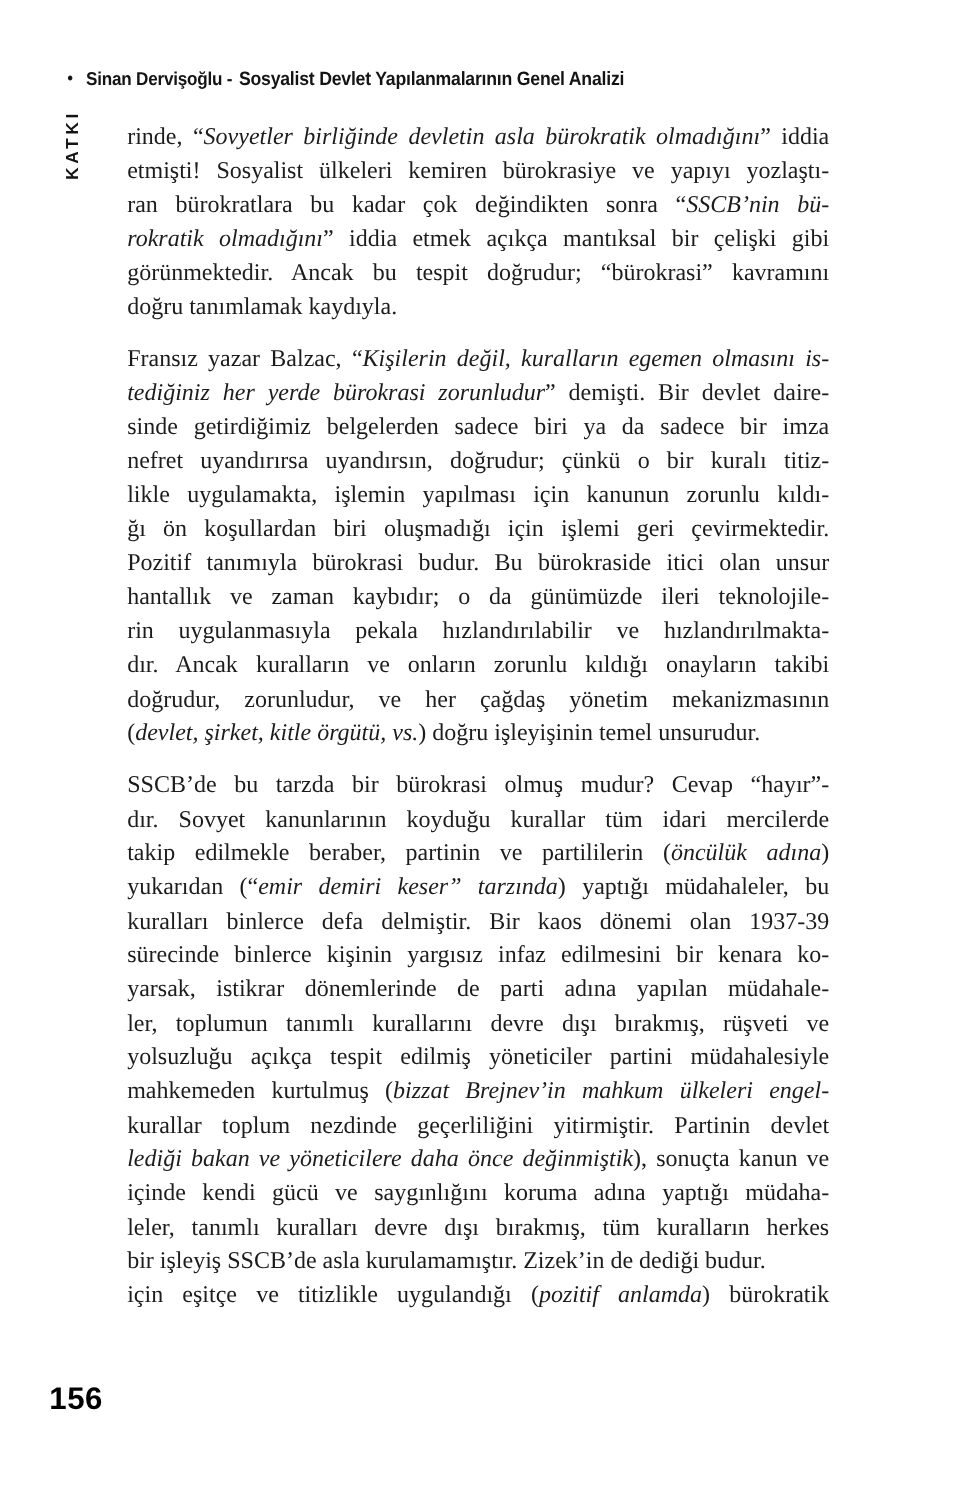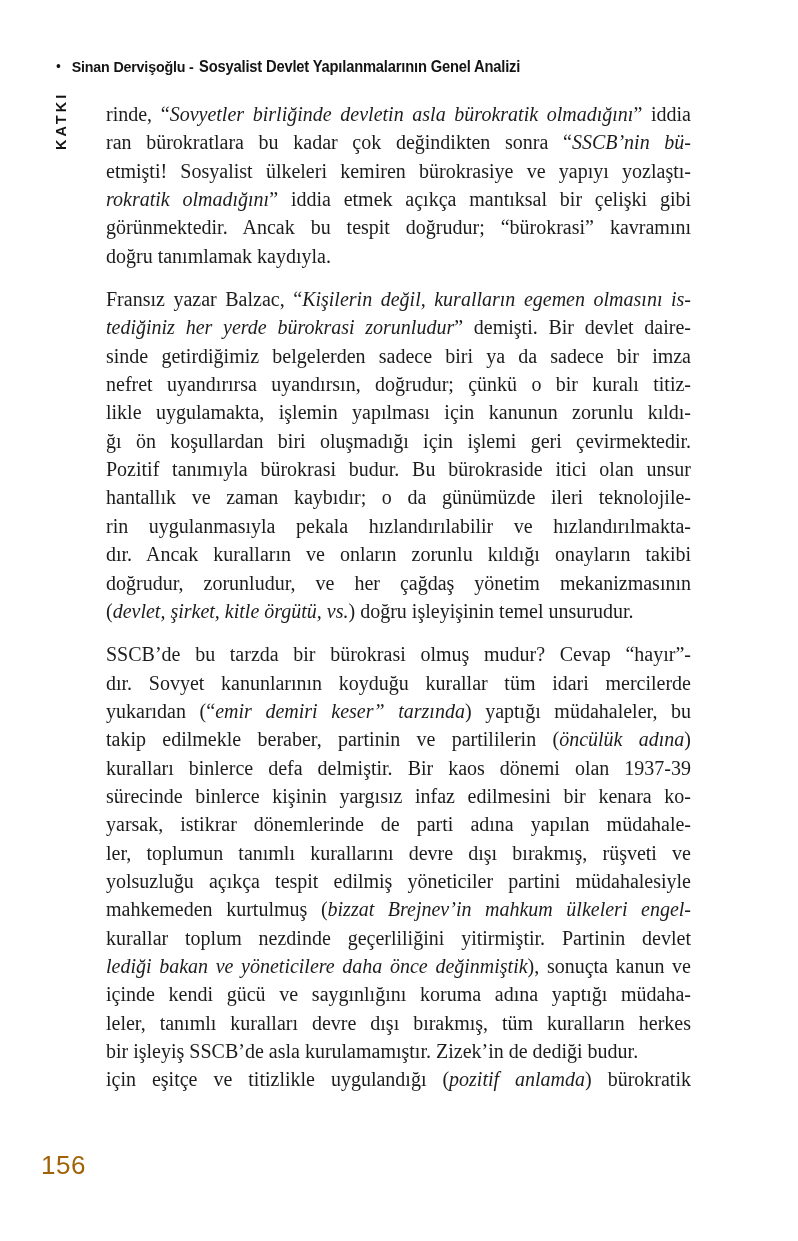--- a/index.html
+++ b/index.html
@@ -81,43 +81,43 @@
   }
   .line i { }
 
   
   .pageno {
     position: absolute;
     left: 41px;
     top: 1150px;
     font-family: "Liberation Sans", sans-serif;
     font-size: 26px;
-    font-weight: 400;
+    font-weight: 700;
     letter-spacing: 0.5px;
-    color: #a16207;
+    color: #000000;
   }
 </style>
 </head>
 <body>
 
 <div class="page">
 
   <div class="header">
     <span class="bullet">•</span>
     <span class="author">Sinan Dervişoğlu -</span>
     <span class="title">Sosyalist Devlet Yapılanmalarının Genel Analizi</span>
   </div>
 
   <div class="side-label">KATKI</div>
 
   <div class="body-col" id="body-col">
       <div class="para">
         <div class="line">rinde, “<i>Sovyetler birliğinde devletin asla bürokratik olmadığını</i>” iddia</div>
+        <div class="line">etmişti! Sosyalist ülkeleri kemiren bürokrasiye ve yapıyı yozlaştı-</div>
         <div class="line">ran bürokratlara bu kadar çok değindikten sonra “<i>SSCB’nin bü-</i></div>
-        <div class="line">etmişti! Sosyalist ülkeleri kemiren bürokrasiye ve yapıyı yozlaştı-</div>
         <div class="line"><i>rokratik olmadığını</i>” iddia etmek açıkça mantıksal bir çelişki gibi</div>
         <div class="line">görünmektedir. Ancak bu tespit doğrudur; “bürokrasi” kavramını</div>
         <div class="line last">doğru tanımlamak kaydıyla.</div>
       </div>
       <div class="para">
         <div class="line">Fransız yazar Balzac, “<i>Kişilerin değil, kuralların egemen olmasını is-</i></div>
         <div class="line"><i>tediğiniz her yerde bürokrasi zorunludur</i>” demişti. Bir devlet daire-</div>
         <div class="line">sinde getirdiğimiz belgelerden sadece biri ya da sadece bir imza</div>
         <div class="line">nefret uyandırırsa uyandırsın, doğrudur; çünkü o bir kuralı titiz-</div>
         <div class="line">likle uygulamakta, işlemin yapılması için kanunun zorunlu kıldı-</div>
@@ -125,22 +125,22 @@
         <div class="line">Pozitif tanımıyla bürokrasi budur. Bu bürokraside itici olan unsur</div>
         <div class="line">hantallık ve zaman kaybıdır; o da günümüzde ileri teknolojile-</div>
         <div class="line">rin uygulanmasıyla pekala hızlandırılabilir ve hızlandırılmakta-</div>
         <div class="line">dır. Ancak kuralların ve onların zorunlu kıldığı onayların takibi</div>
         <div class="line">doğrudur, zorunludur, ve her çağdaş yönetim mekanizmasının</div>
         <div class="line last">(<i>devlet, şirket, kitle örgütü, vs.</i>) doğru işleyişinin temel unsurudur.</div>
       </div>
       <div class="para">
         <div class="line">SSCB’de bu tarzda bir bürokrasi olmuş mudur? Cevap “hayır”-</div>
         <div class="line">dır. Sovyet kanunlarının koyduğu kurallar tüm idari mercilerde</div>
+        <div class="line">takip edilmekle beraber, partinin ve partililerin (<i>öncülük adına</i>)</div>
         <div class="line">yukarıdan (“<i>emir demiri keser” tarzında</i>) yaptığı müdahaleler, bu</div>
-        <div class="line">takip edilmekle beraber, partinin ve partililerin (<i>öncülük adına</i>)</div>
         <div class="line">kuralları binlerce defa delmiştir. Bir kaos dönemi olan 1937-39</div>
         <div class="line">sürecinde binlerce kişinin yargısız infaz edilmesini bir kenara ko-</div>
         <div class="line">yarsak, istikrar dönemlerinde de parti adına yapılan müdahale-</div>
         <div class="line">ler, toplumun tanımlı kurallarını devre dışı bırakmış, rüşveti ve</div>
         <div class="line">yolsuzluğu açıkça tespit edilmiş yöneticiler partini müdahalesiyle</div>
         <div class="line">mahkemeden kurtulmuş (<i>bizzat Brejnev’in mahkum ülkeleri engel-</i></div>
         <div class="line">kurallar toplum nezdinde geçerliliğini yitirmiştir. Partinin devlet</div>
         <div class="line"><i>lediği bakan ve yöneticilere daha önce değinmiştik</i>), sonuçta kanun ve</div>
         <div class="line">içinde kendi gücü ve saygınlığını koruma adına yaptığı müdaha-</div>
         <div class="line">leler, tanımlı kuralları devre dışı bırakmış, tüm kuralların herkes</div>

